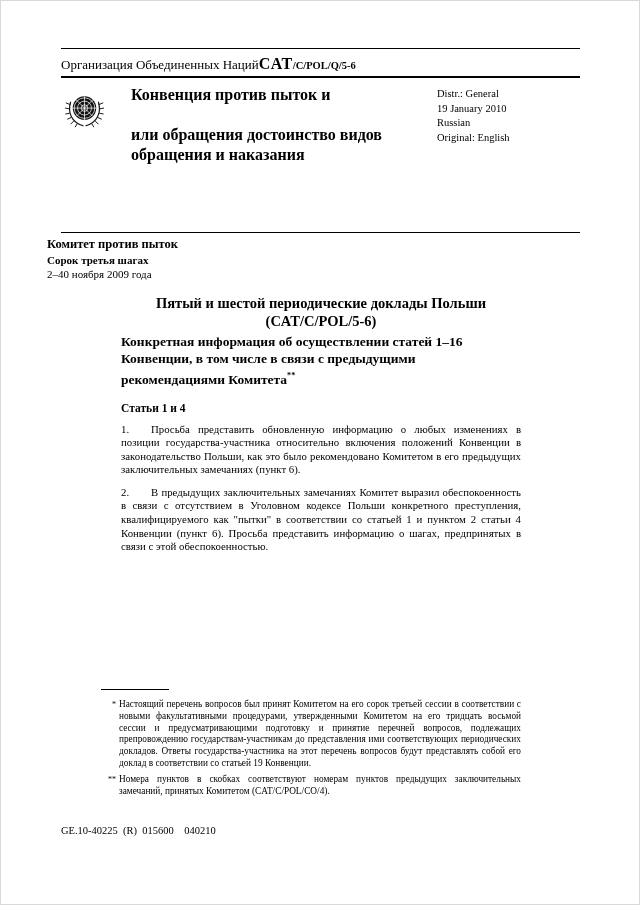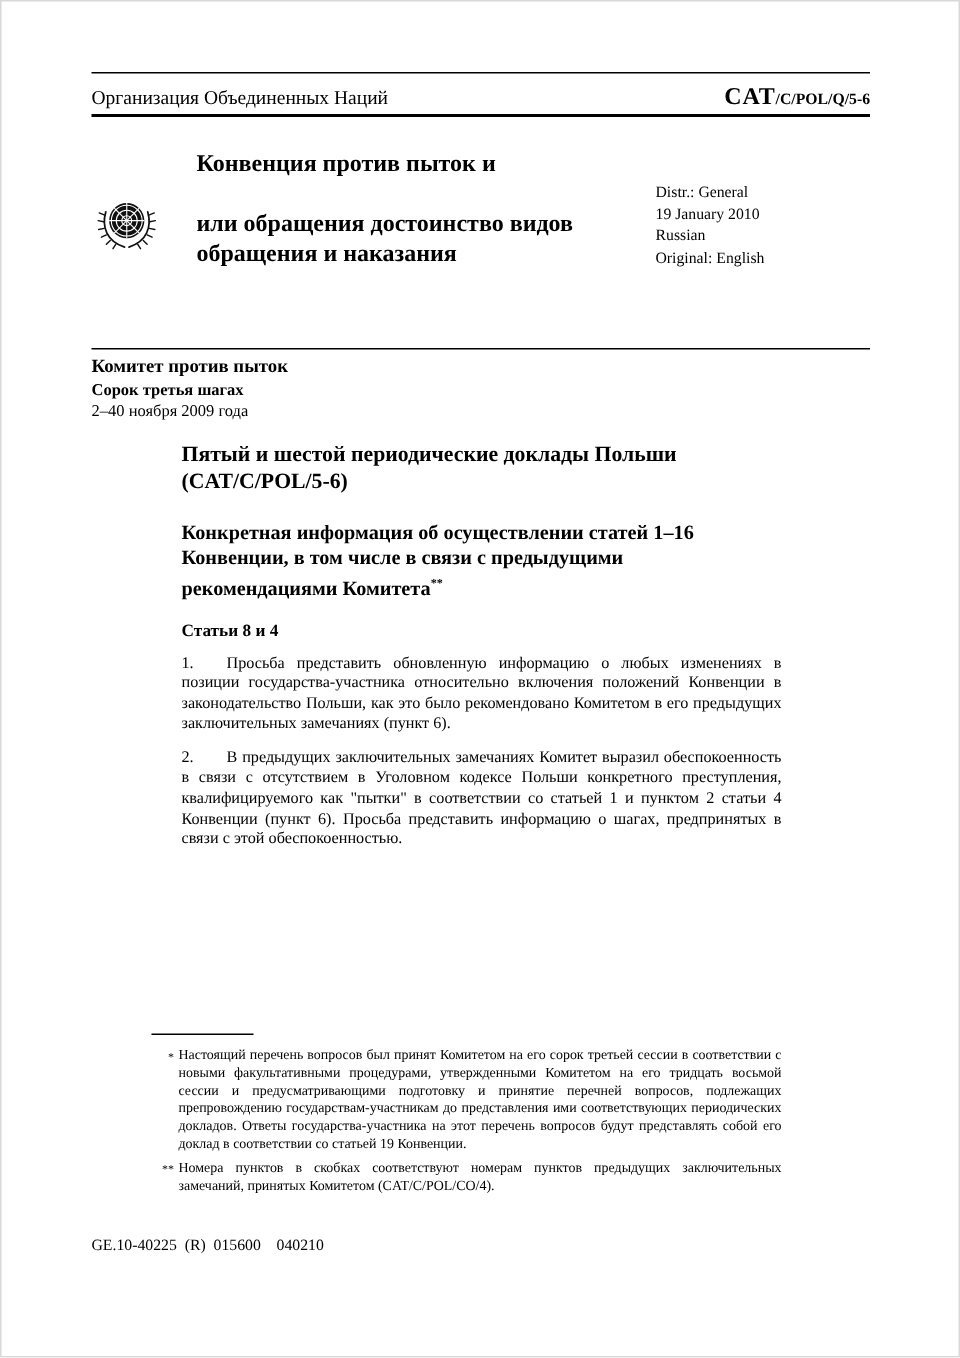--- a/index.html
+++ b/index.html
@@ -14,50 +14,50 @@
     color:#000;
     overflow:hidden;
   }
   .rule { position:absolute; left:60px; right:59px; border-top:1px solid #000; }
   .rule-thin  { top:47px; }
   .rule-thick { top:75px; border-top:2px solid #000; }
   .rule-mid   { top:231px; }
 
   .header-row {
     position:absolute; left:60px; right:59px; top:48px; height:26px;
-    display:flex; justify-content:space-between; align-items:baseline;
+    display:flex; align-items:baseline;
   }
   .org-name { font-size:13px; padding-top:8px; }
   .doc-symbol { white-space:nowrap; }
   .sym-big { font-size:16px; font-weight:bold; letter-spacing:.5px; }
   .sym-small { font-size:10.5px; font-weight:bold; }
 
   .masthead {
-    position:absolute; left:60px; top:99px; width:521px;
-    display:flex; align-items:flex-end;
+    position:absolute; left:60px; top:84px; width:521px;
+    display:flex; align-items:flex-start;
   }
   .emblem-box { width:70px; padding-top:4px; flex:0 0 70px; }
   .conv-title {
     width:306px; flex:0 0 306px;
     font-size:16px; font-weight:bold; line-height:20px;
   }
   .info-block {
     margin-left:auto; width:145px;
     font-size:10.5px; line-height:14.5px; padding-top:2px;
   }
 
-  .committee { position:absolute; left:60px; top:237px; line-height:13px; }
+  .committee { position:absolute; left:46px; top:237px; line-height:13px; }
   .committee .c-name { font-size:12.5px; font-weight:bold; margin-bottom:3px; }
   .committee .c-session { font-size:11px; font-weight:bold; }
   .committee .c-dates { font-size:11px; margin-top:1px; }
 
   .main { position:absolute; left:120px; top:294px; width:400px; }
   .h-big { font-size:14.5px; font-weight:bold; line-height:17.5px; }
   .h1 { margin-bottom:24px; }
-  .h2 { margin-bottom:16px; }
+  .h2 { margin-bottom:3px;text-align:center; }
   .h3 { font-size:13.5px; line-height:17px; margin-bottom:14px; }
   .h-big sup, .subhead sup { font-size:60%; vertical-align:super; }
   .subhead { font-size:11.5px; font-weight:bold; margin-bottom:9px; }
   .para {
     font-size:10.8px; line-height:13.6px; text-align:justify; margin-bottom:9px;
   }
   .pnum { display:inline-block; width:30px; }
 
   .footnotes { position:absolute; left:100px; top:688px; width:420px; }
   .fn-sep { width:68px; border-top:1px solid #000; margin-bottom:9px; }
@@ -152,21 +152,21 @@
       <span>Пятый и шестой периодические доклады Польши</span><br>
       <span>(CAT/C/POL/5-6)</span>
     </div>
 
     <div class="h-big h3">
       <span>Конкретная информация об осуществлении статей 1–16</span><br>
       <span>Конвенции, в том числе в связи с предыдущими</span><br>
       <span>рекомендациями Комитета</span><sup>**</sup>
     </div>
 
-    <div class="subhead">Статьи 8 и 4</div>
+    <div class="subhead">Статьи 1 и 4</div>
 
     <p class="para"><span class="pnum">1.</span><span>Просьба представить обновленную информацию о любых изменениях в позиции государства-участника относительно включения положений Конвенции в законодательство Польши, как это было рекомендовано Комитетом в его предыдущих заключительных замечаниях (пункт 6).</span></p>
 
     <p class="para"><span class="pnum">2.</span><span>В предыдущих заключительных замечаниях Комитет выразил обеспокоенность в связи с отсутствием в Уголовном кодексе Польши конкретного преступления, квалифицируемого как "пытки" в соответствии со статьей 1 и пунктом 2 статьи 4 Конвенции (пункт 6). Просьба представить информацию о шагах, предпринятых в связи с этой обеспокоенностью.</span></p>
 
   </div>
 
   <div class="footnotes">
     <div class="fn-sep"></div>
     <div class="footnote">

